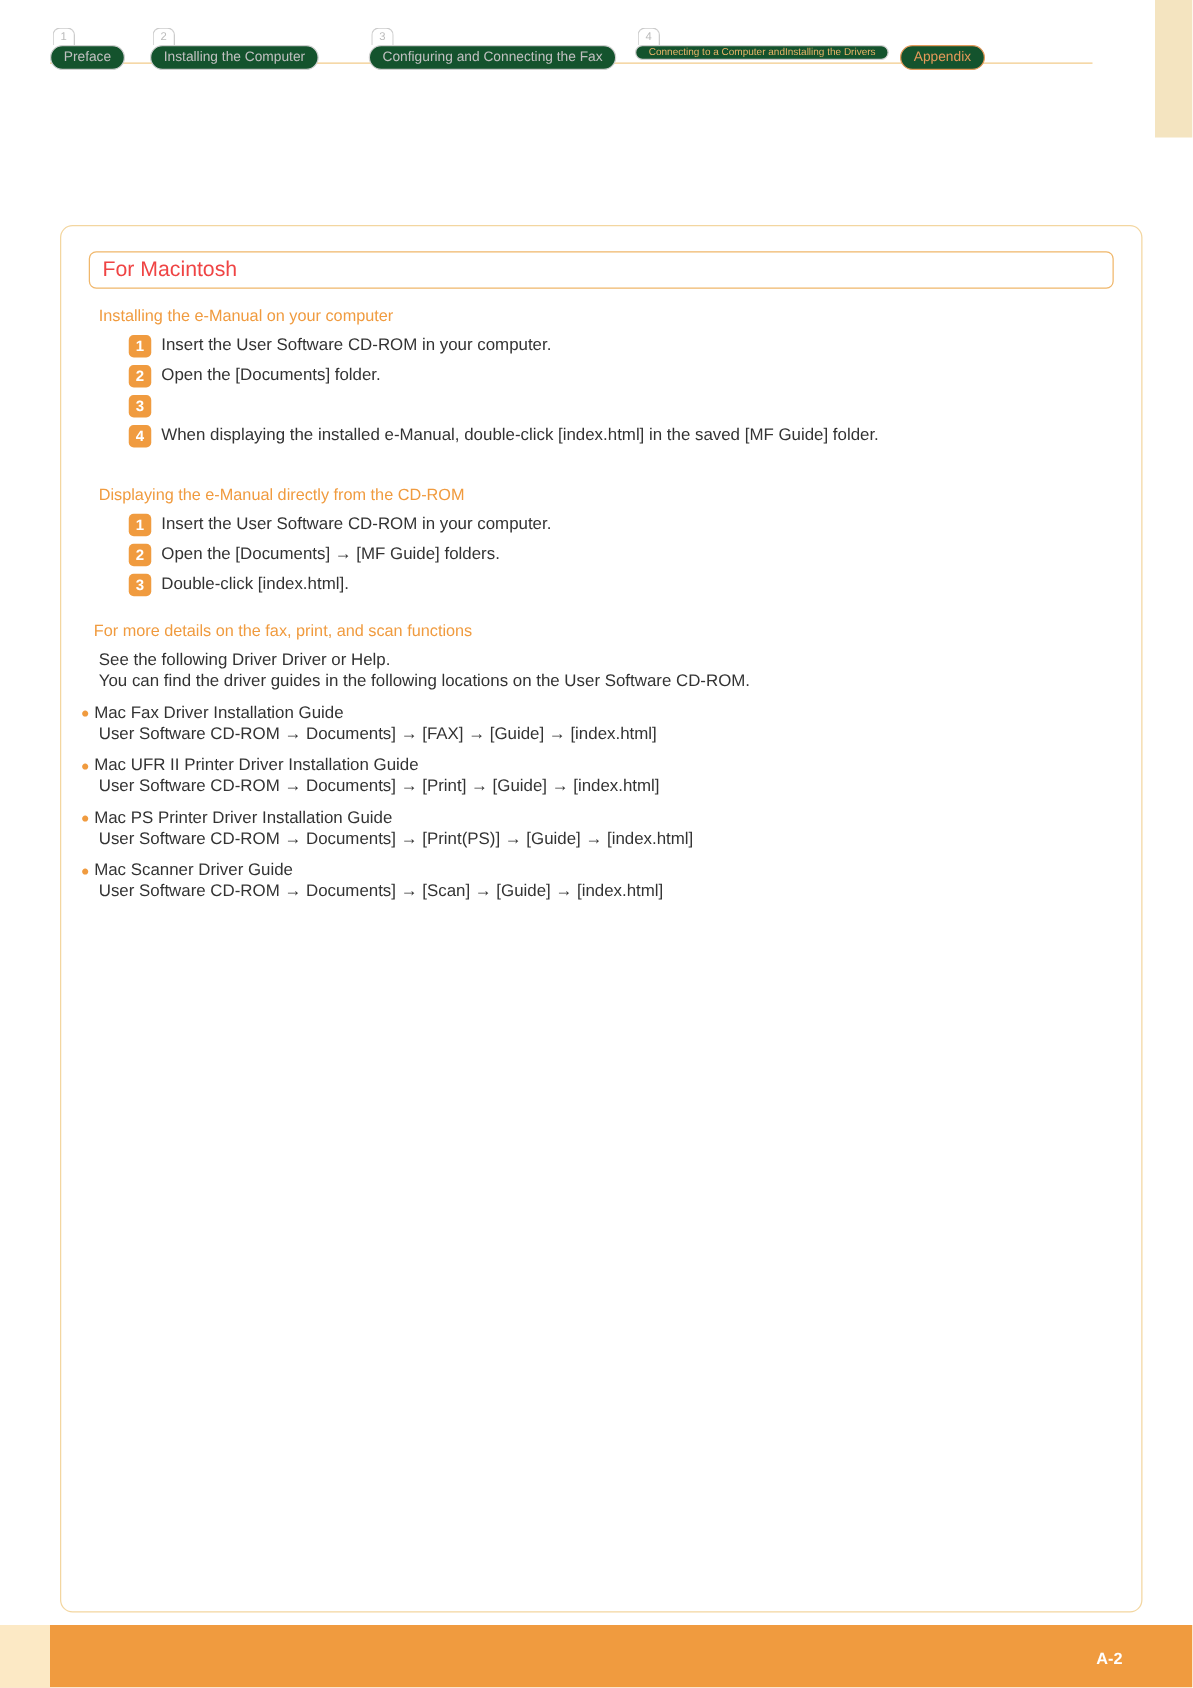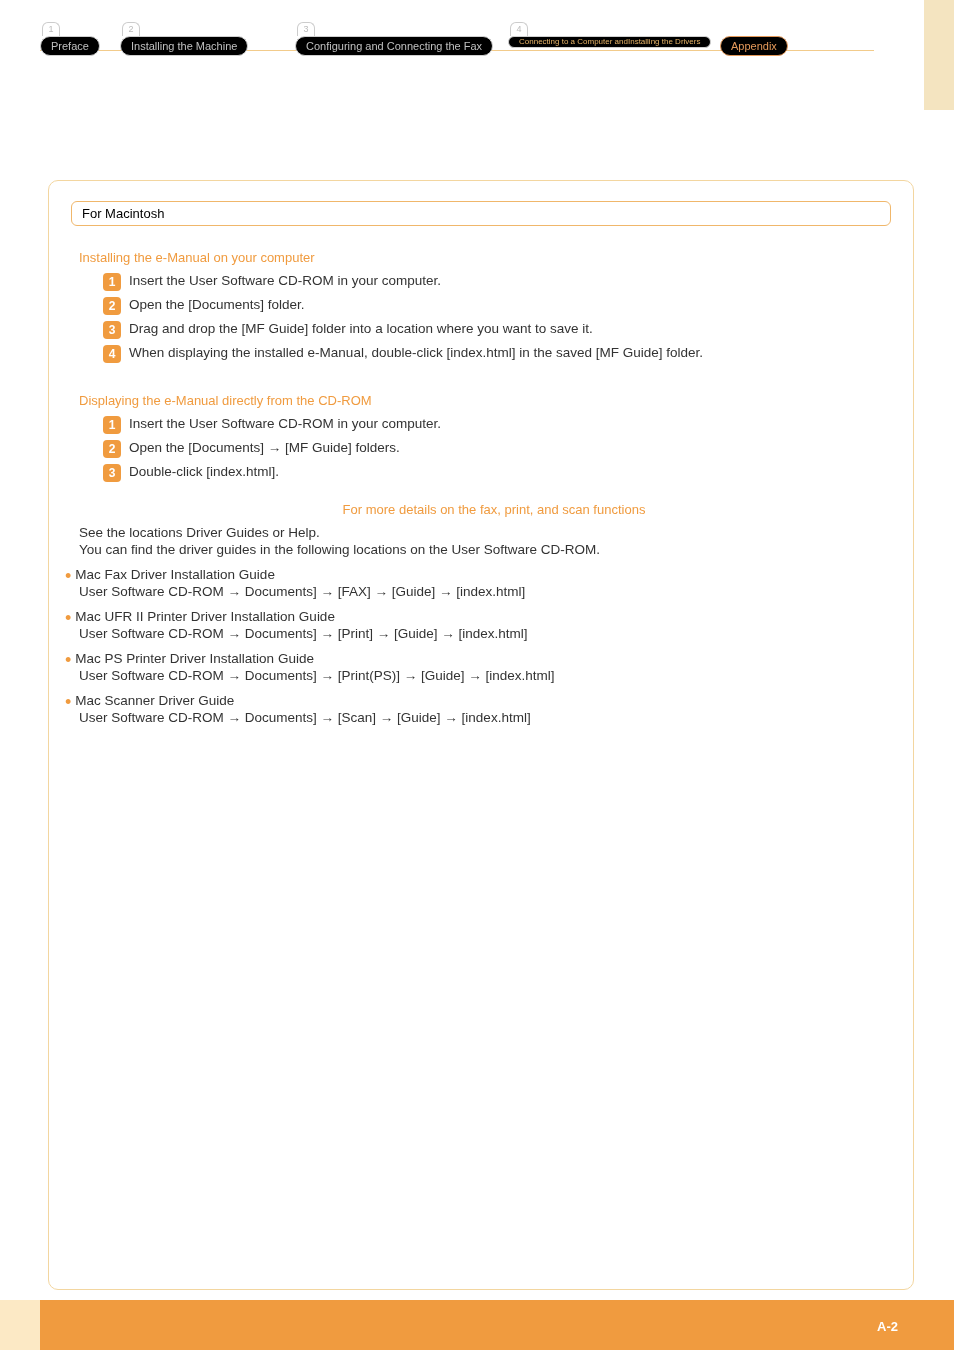--- a/index.html
+++ b/index.html
@@ -7,28 +7,28 @@
   body { background: #fff; position: relative; }
 
   .page-bg { position: absolute; inset: 0; background:#fff; }
   .right-stripe { position:absolute; top:0; right:0; width:30px; height:110px; background:#f4e4c0; }
 
   
   .breadcrumb { position:absolute; top:28px; left:40px; right:40px; height:50px; }
   .bc-line { position:absolute; left:0; right:40px; top:22px; height:1px; background:#f2cb8b; }
   .bc-item { position:absolute; display:flex; align-items:center; gap:6px; }
   .bc-num-tab { position:absolute; top:-14px; width:18px; height:14px; border:1px solid #ccc; border-bottom:none; border-radius:6px 6px 0 0; font-size:9px; color:#bbb; text-align:center; line-height:13px;}
-  .bc-chip { display:inline-flex; align-items:center; padding:3px 10px; border:1px solid #d0d0d0; border-radius:12px; font-size:11px; color:#c0c0c0; background:#000000;}
+  .bc-chip { display:inline-flex; align-items:center; padding:3px 10px; border:1px solid #d0d0d0; border-radius:12px; font-size:11px; color:#c0c0c0; background:#14532d;}
   .bc-chip .t2 { font-size:8px; color:#e7b468; line-height:1.05;}
   .bc-chip.active { border-color:#e4995a; color:#e4995a; }
 
   
   .card { position:absolute; left:48px; right:40px; top:180px; bottom:60px; border:1px solid #f3d6a0; border-radius:10px; background:#fff; }
 
-  .pill-header{ margin:20px 22px 24px; border:1px solid #f0b76b; border-radius:6px; padding:4px 10px; font-size:13px; color:#000000; }
+  .pill-header{ margin:20px 22px 14px; border:1px solid #f0b76b; border-radius:6px; padding:4px 10px; font-size:17px; color:#ef4444; }
 
   .section-title{ color:#f09b3f; font-size:13px; margin:14px 0 8px 30px; }
   .section-title.sm{ margin-left:26px;}
 
   .step-list{ margin:0 0 20px 54px; }
   .step{ display:flex; align-items:flex-start; gap:8px; margin:6px 0; font-size:13.5px; color:#333;}
   .step .num{ display:inline-flex; align-items:center; justify-content:center; width:18px; height:18px; border-radius:4px; background:#f09b3f; color:#fff; font-weight:700; font-size:12px; flex:0 0 18px; }
 
   .plain-text{ font-size:13.5px; color:#333; margin:2px 0 2px 30px; }
   .bullet-list{ margin:8px 0 0 16px;}
@@ -52,21 +52,21 @@
   <div class="bc-item" style="left:0; top:8px;">
     <span class="bc-num-tab" style="left:2px;">1</span>
     <span class="bc-chip">
         <span>Preface</span>
       </span>
   </div>
 
   <div class="bc-item" style="left:80px; top:8px;">
     <span class="bc-num-tab" style="left:2px;">2</span>
     <span class="bc-chip">
-        <span>Installing the Machine</span>
+        <span>Installing the Computer</span>
       </span>
   </div>
 
   <div class="bc-item" style="left:255px; top:8px;">
     <span class="bc-num-tab" style="left:2px;">3</span>
     <span class="bc-chip">
         <span>Configuring and Connecting the Fax</span>
       </span>
   </div>
 
@@ -95,21 +95,20 @@
     <div class="step">
         <span class="num">1</span>
         <span>Insert the User Software CD-ROM in your computer.</span>
       </div>
     <div class="step">
         <span class="num">2</span>
         <span>Open the [Documents] folder.</span>
       </div>
     <div class="step">
         <span class="num">3</span>
-        <span>Drag and drop the [MF Guide] folder into a location where you want to save it.</span>
       </div>
     <div class="step">
         <span class="num">4</span>
         <span>When displaying the installed e-Manual, double-click [index.html] in the saved [MF Guide] folder.</span>
       </div>
   </div>
 
   <div class="section-title" style="margin-top:30px;">Displaying the e-Manual directly from the CD-ROM</div>
   <div class="step-list">
     <div class="step">
@@ -119,22 +118,22 @@
     <div class="step">
         <span class="num">2</span>
         <span>Open the [Documents] → [MF Guide] folders.</span>
       </div>
     <div class="step">
         <span class="num">3</span>
         <span>Double-click [index.html].</span>
       </div>
   </div>
 
-  <div class="section-title sm" style="margin-top:14px;text-align:center;">For more details on the fax, print, and scan functions</div>
-  <div class="plain-text">See the locations Driver Guides or Help.</div>
+  <div class="section-title sm" style="margin-top:14px;">For more details on the fax, print, and scan functions</div>
+  <div class="plain-text">See the following Driver Driver or Help.</div>
   <div class="plain-text">You can find the driver guides in the following locations on the User Software CD-ROM.</div>
 
   <div class="bullet-list">
     <div class="bullet">
       <span class="dot">•</span><span>Mac Fax Driver Installation Guide</span>
       <span class="sub">User Software CD-ROM → Documents] → [FAX] → [Guide] → [index.html]</span>
     </div>
     <div class="bullet">
       <span class="dot">•</span><span>Mac UFR II Printer Driver Installation Guide</span>
       <span class="sub">User Software CD-ROM → Documents] → [Print] → [Guide] → [index.html]</span>

